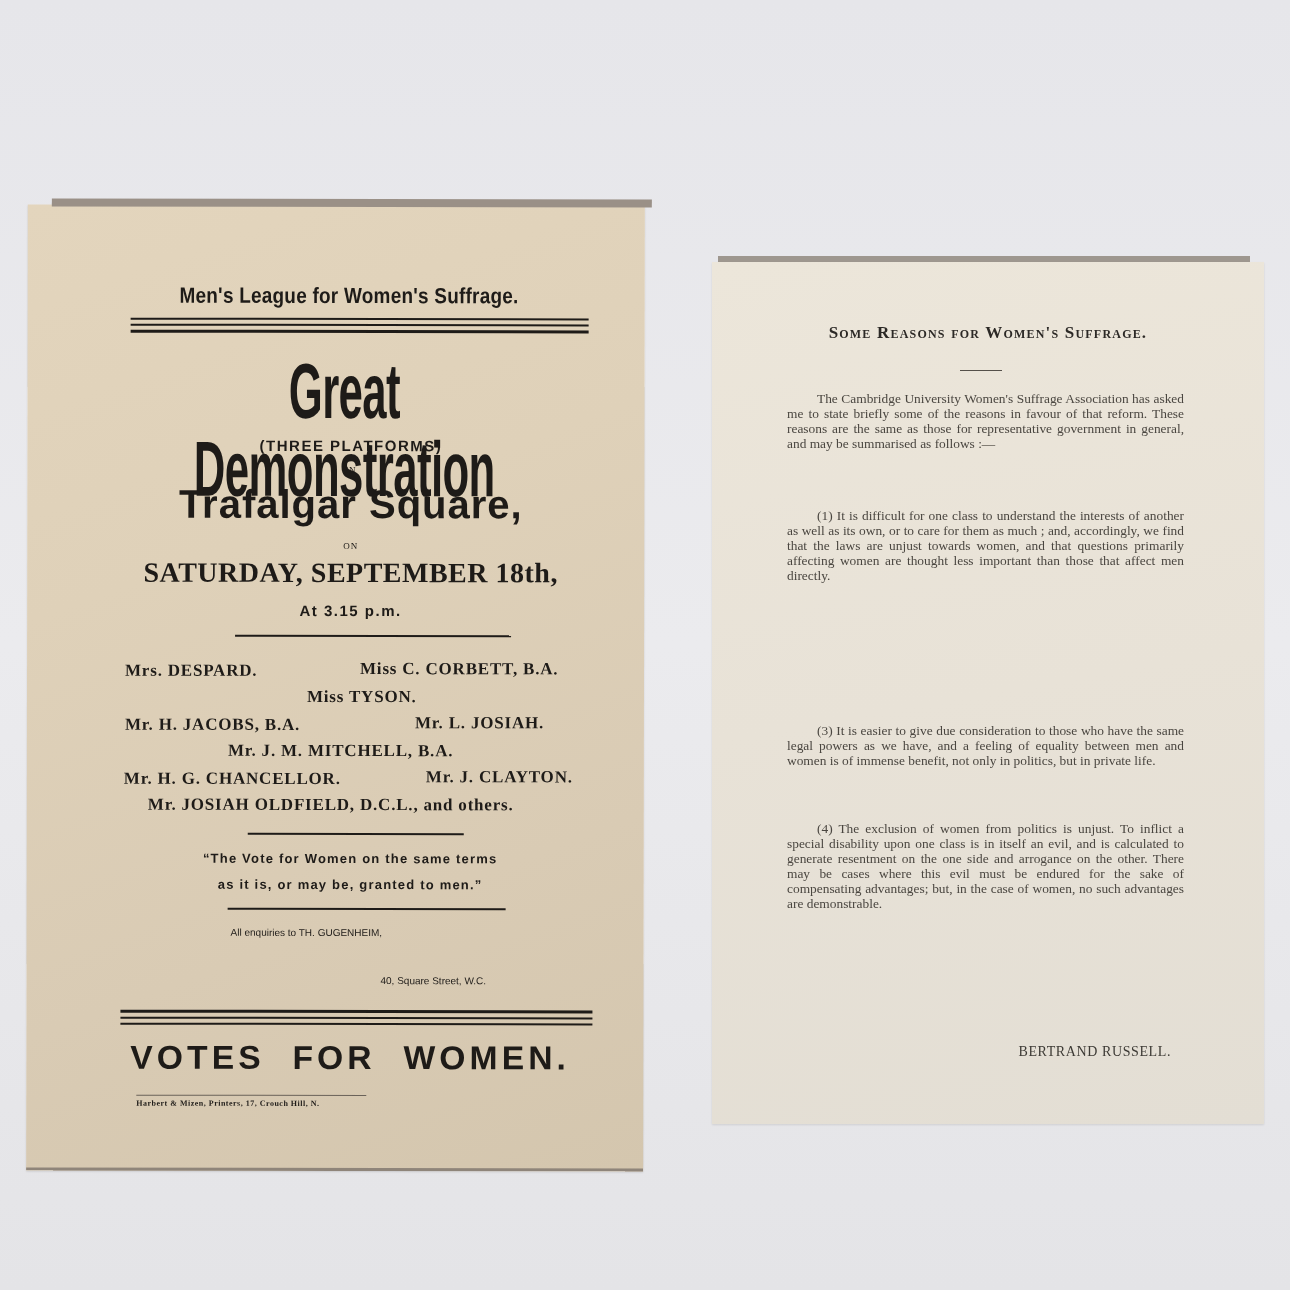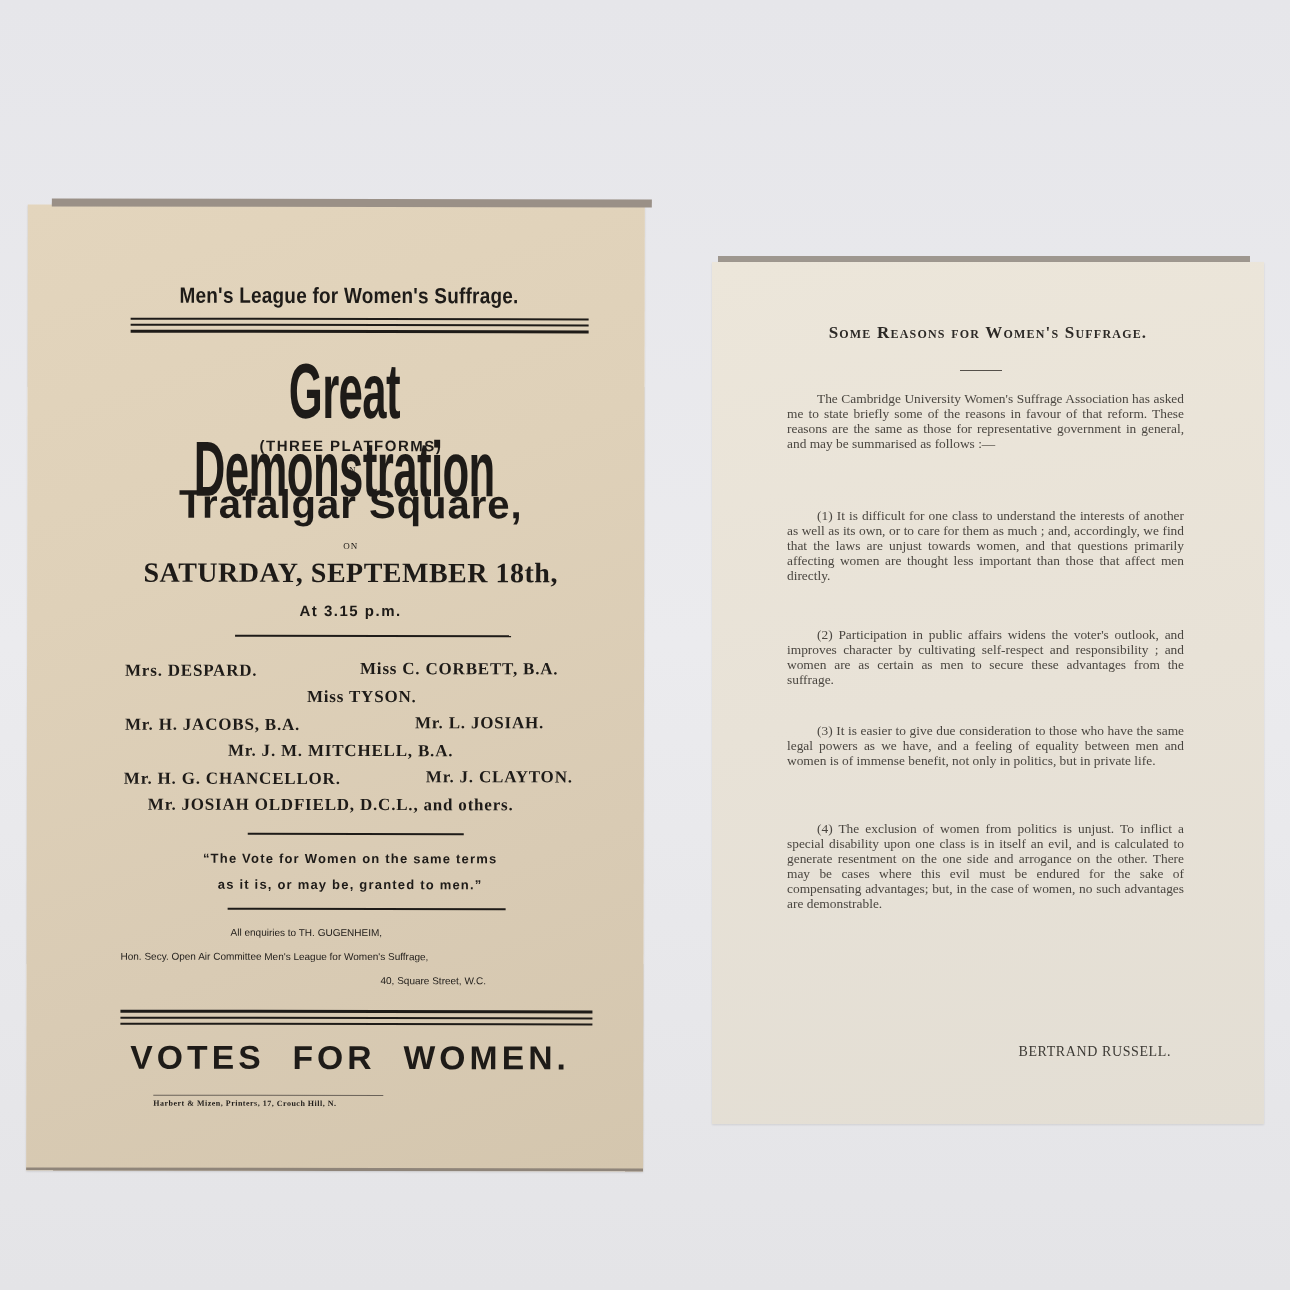--- a/index.html
+++ b/index.html
@@ -36,21 +36,21 @@
     .great { top:147px; font-family:"Liberation Sans", sans-serif; font-size:78px; font-weight:bold; transform:scaleX(0.56); letter-spacing:-1px; line-height:1; padding-left:30px;}
     .platforms { top:232px; font-family:"Liberation Sans", sans-serif; font-weight:bold; font-size:15px; letter-spacing:1.5px; padding-left:30px;}
     .tiny { font-size:9px; letter-spacing:1px; padding-left:30px;}
     .trafalgar { top:277px; font-family:"Liberation Sans", sans-serif; font-weight:bold; font-size:40px; letter-spacing:1px; padding-left:30px;}
     .saturday { top:352px; font-family:"Liberation Serif", serif; font-weight:bold; font-size:28px; letter-spacing:0.5px; padding-left:30px;}
     .at { top:397px; font-family:"Liberation Sans", sans-serif; font-weight:bold; font-size:15px; letter-spacing:1.5px; padding-left:30px;}
     .speaker { position:absolute; font-family:Liberation Serif, serif; font-weight:bold; font-size:17px; letter-spacing:0.8px; white-space:nowrap;}
     .quote { font-family:"Liberation Sans", sans-serif; font-weight:bold; font-size:13px; letter-spacing:1.2px; padding-left:30px;}
     .enq { font-family:"Liberation Sans", sans-serif; font-size:10px; white-space:nowrap; }
     .votes { top:834px; font-family:"Liberation Sans", sans-serif; font-weight:900; font-size:33px; letter-spacing:4px; word-spacing:14px; padding-left:30px; transform:scaleX(1.02);}
-    .printer { position:absolute; left:110px; top:890px; font-size:8px; font-family:"Liberation Serif", serif; font-weight:bold; letter-spacing:0.5px; border-top:1px solid #6a6259; padding-top:3px; width:230px;margin-left:17px;}
+    .printer { position:absolute; left:110px; top:890px; font-size:8px; font-family:"Liberation Serif", serif; font-weight:bold; letter-spacing:0.5px; border-top:1px solid #6a6259; padding-top:3px; width:230px;}
     .rtitle { top:61px; font-family:"Liberation Serif", serif; font-weight:bold; font-size:17px; letter-spacing:1.2px; font-variant: small-caps; color:#2c2926;}
     .rpara { position:absolute; left:75px; width:397px; font-size:13.4px; line-height:15px; text-align:justify; color:#4a4640;}
     .rpara .ind { display:inline-block; width:30px; }
     .sig { position:absolute; right:93px; top:782px; font-size:14px; letter-spacing:0.6px; color:#3d3a35;}
   </style>
 </head>
 <body>
 
 <div class="sheet left">
   <div class="c league">Men's League for Women's Suffrage.</div>
@@ -78,35 +78,33 @@
     <div class="speaker" style="left:399px;top:562px;">Mr. J. CLAYTON.</div>
     <div class="speaker" style="left:121px;top:590px;">Mr. JOSIAH OLDFIELD, D.C.L., and others.</div>
   </div>
 
   <div class="rule" style="left:221px;top:628px;width:216px;height:2px;"></div>
   <div class="c quote" style="top:646px;">“The Vote for Women on the same terms</div>
   <div class="c quote" style="top:672px;">as it is, or may be, granted to men.”</div>
   <div class="rule" style="left:201px;top:703px;width:278px;height:2px;"></div>
 
   <div class="enq" style="position:absolute;left:204px;top:722px;">All enquiries to TH. GUGENHEIM,</div>
-  <div class="enq" style="position:absolute;left:94px;top:746px;">Hon. Secy. Open Air Committee Men's League for Women's Suffrage,</div>
   <div class="enq" style="position:absolute;left:354px;top:770px;">40, Square Street, W.C.</div>
 
   <div class="rule" style="left:94px;top:805px;width:472px;height:3px;"></div>
   <div class="rule" style="left:94px;top:812px;width:472px;height:2px;"></div>
   <div class="rule" style="left:94px;top:818px;width:472px;height:2px;"></div>
 
   <div class="c votes">VOTES FOR WOMEN.</div>
   <div class="printer">Harbert &amp; Mizen, Printers, 17, Crouch Hill, N.</div>
 </div>
 
 <div class="sheet right">
   <div class="c rtitle">Some Reasons for Women's Suffrage.</div>
   <div style="position:absolute;left:248px;top:108px;width:42px;height:1px;background:#55504a;"></div>
 
   <div class="rpara" style="top:129px;"><span class="ind"></span><span>The Cambridge University Women's Suffrage Association has asked me to state briefly some of the reasons in favour of that reform. These reasons are the same as those for representative government in general, and may be summarised as follows :—</span></div>
   <div class="rpara" style="top:246px;"><span class="ind"></span><span>(1) It is difficult for one class to understand the interests of another as well as its own, or to care for them as much ; and, accordingly, we find that the laws are unjust towards women, and that questions primarily affecting women are thought less important than those that affect men directly.</span></div>
-  <div class="rpara" style="top:365px;"><span class="ind"></span><span>(2) Participation in public affairs widens the voter's outlook, and improves character by cultivating self-respect and responsibility ; and women are as certain as men to secure these advantages from the suffrage.</span></div>
   <div class="rpara" style="top:461px;"><span class="ind"></span><span>(3) It is easier to give due consideration to those who have the same legal powers as we have, and a feeling of equality between men and women is of immense benefit, not only in politics, but in private life.</span></div>
   <div class="rpara" style="top:559px;"><span class="ind"></span><span>(4) The exclusion of women from politics is unjust. To inflict a special disability upon one class is in itself an evil, and is calculated to generate resentment on the one side and arrogance on the other. There may be cases where this evil must be endured for the sake of compensating advantages; but, in the case of women, no such advantages are demonstrable.</span></div>
 
   <div class="sig">BERTRAND RUSSELL.</div>
 </div>
 
 </body></html>

